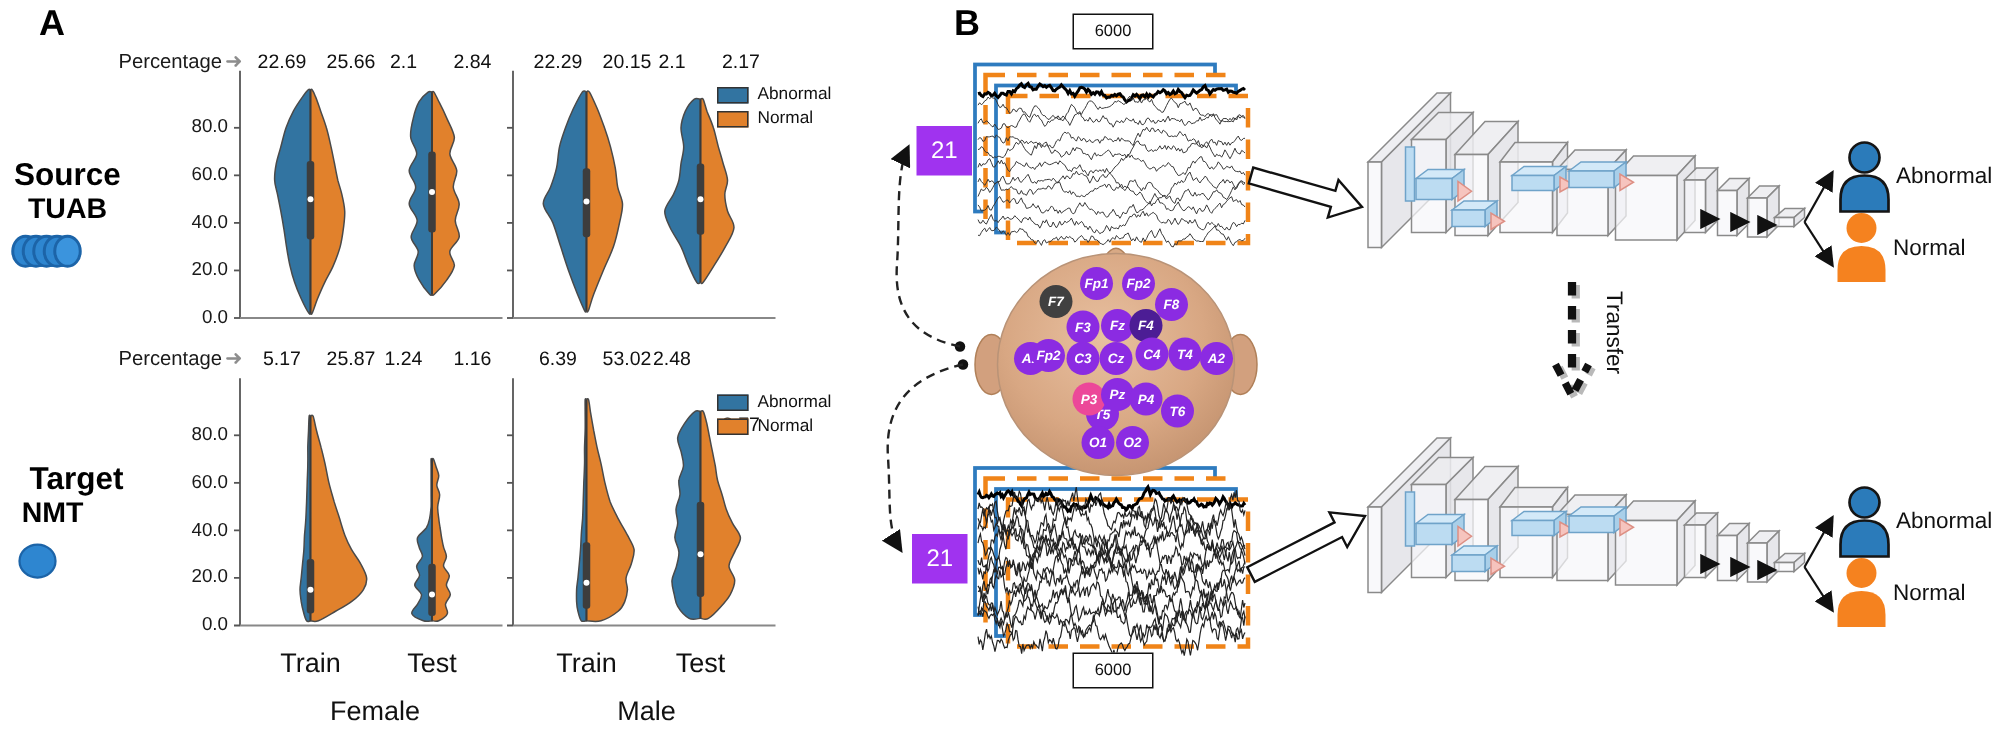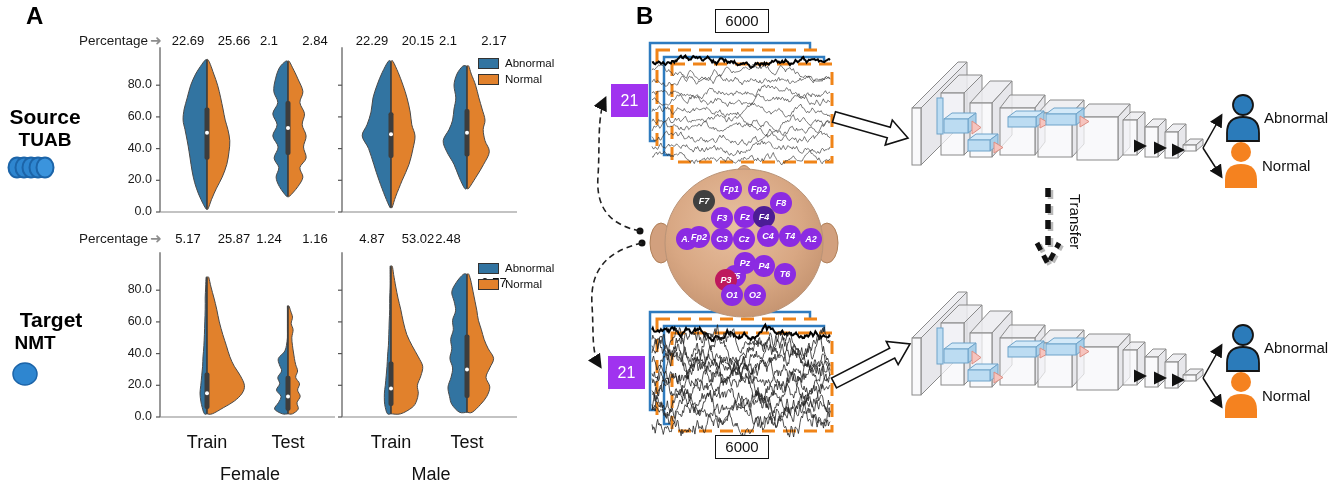--- a/index.html
+++ b/index.html
@@ -12,21 +12,21 @@
   .pctLabel{font-size:13.5px;color:#1a1a1a;}
   .pctArrow{font-size:14px;color:#8d8d8d;}
   .ann{font-size:13px;color:#111;width:54px;text-align:center;}
   .tick{font-size:12.5px;color:#1a1a1a;width:42px;text-align:right;}
   .xcat{font-size:18px;color:#111;width:80px;text-align:center;}
   .sex{font-size:18px;color:#111;width:110px;text-align:center;}
   .legend{position:absolute;}
   .legRow{position:absolute;height:13px;}
   .legPatch{position:absolute;left:0;top:1px;width:21px;height:11px;border:1px solid #333;box-sizing:border-box;}
   .legText{position:absolute;left:27px;top:0;font-size:11.5px;color:#111;}
-  .numBox{font-size:15px;border:1.5px solid #111;background:#fff;width:52px;height:22px;
+  .numBox{font-size:11px;border:1.5px solid #111;background:#fff;width:52px;height:22px;
           line-height:22px;text-align:center;}
   .chanBox{font-size:16px;color:#fff;width:37px;height:33px;line-height:33px;text-align:center;}
   .electrode{position:absolute;width:22px;height:22px;border-radius:50%;color:#fff;
              font-size:9px;font-style:italic;font-weight:bold;text-align:center;line-height:22px;}
   .outLabel{font-size:15px;color:#111;}
   .transfer{font-size:15px;color:#111;transform-origin:left top;transform:rotate(90deg);}
 </style>
 </head>
 <body>
 
@@ -343,21 +343,21 @@
       </div>
       <div class="t tick" style="left:110px;top:409px;">0.0</div>
       <div class="t tick" style="left:110px;top:377.3px;">20.0</div>
       <div class="t tick" style="left:110px;top:345.6px;">40.0</div>
       <div class="t tick" style="left:110px;top:313.9px;">60.0</div>
       <div class="t tick" style="left:110px;top:282.2px;">80.0</div>
       <div class="t ann" style="left:161px;top:231px;">5.17</div>
       <div class="t ann" style="left:207px;top:231px;">25.87</div>
       <div class="t ann" style="left:242px;top:231px;">1.24</div>
       <div class="t ann" style="left:288px;top:231px;">1.16</div>
-      <div class="t ann" style="left:345px;top:231px;">4.87</div>
+      <div class="t ann" style="left:345px;top:231px;">6.39</div>
       <div class="t ann" style="left:391px;top:231px;">53.02</div>
       <div class="t ann" style="left:421px;top:231px;">2.48</div>
       <div class="t ann" style="left:467px;top:231px;margin-top:44px;">2.77</div>
       <div class="legend" style="left: 478px; top: 262px; width: 100px; height: 32px;">
         <div class="legRow" style="top: 0px; left: 0px;">
           <span class="legPatch" style="background: rgb(50, 116, 161);"></span>
           <span class="legText">Abnormal</span>
         </div>
         <div class="legRow" style="top: 16px; left: 0px;">
           <span class="legPatch" style="background: rgb(225, 129, 44);"></span>
@@ -378,21 +378,21 @@
       <div class="electrode" style="left: 734px; top: 206px; background: rgb(139, 43, 226); position: absolute;">Fz</div>
       <div class="electrode" style="left: 753px; top: 206px; background: #4c1d95; position: absolute;">F4</div>
       <div class="electrode" style="left: 664px; top: 228px; background: rgb(139, 43, 226); position: absolute; margin-left: 12px;">A1</div>
       <div class="electrode" style="left: 688px; top: 226px; background: rgb(139, 43, 226); position: absolute;">Fp2</div>
       <div class="electrode" style="left: 711px; top: 228px; background: rgb(139, 43, 226); position: absolute;">C3</div>
       <div class="electrode" style="left: 733px; top: 228px; background: rgb(139, 43, 226); position: absolute;">Cz</div>
       <div class="electrode" style="left: 757px; top: 225px; background: rgb(139, 43, 226); position: absolute;">C4</div>
       <div class="electrode" style="left: 779px; top: 225px; background: rgb(139, 43, 226); position: absolute;">T4</div>
       <div class="electrode" style="left: 800px; top: 228px; background: rgb(139, 43, 226); position: absolute;">A2</div>
       <div class="electrode" style="left: 696px; top: 265px; background: rgb(139, 43, 226); position: absolute; margin-left: 28px;">T5</div>
-      <div class="electrode" style="left: 715px; top: 269px; background: #be185d; position: absolute;">P3</div>
+      <div class="electrode" style="left: 715px; top: 255px; background: #ec4899; position: absolute;">P3</div>
       <div class="electrode" style="left: 734px; top: 252px; background: rgb(139, 43, 226); position: absolute;">Pz</div>
       <div class="electrode" style="left: 753px; top: 255px; background: rgb(139, 43, 226); position: absolute;">P4</div>
       <div class="electrode" style="left: 774px; top: 263px; background: rgb(139, 43, 226); position: absolute;">T6</div>
       <div class="electrode" style="left: 721px; top: 284px; background: rgb(139, 43, 226); position: absolute;">O1</div>
       <div class="electrode" style="left: 744px; top: 284px; background: rgb(139, 43, 226); position: absolute;">O2</div>
       <div class="t outLabel" style="left:1264px;top:109px;">Abnormal</div>
       <div class="t outLabel" style="left:1262px;top:157px;">Normal</div>
       <div class="t outLabel" style="left:1264px;top:339px;">Abnormal</div>
       <div class="t outLabel" style="left:1262px;top:387px;">Normal</div>
     </div>

